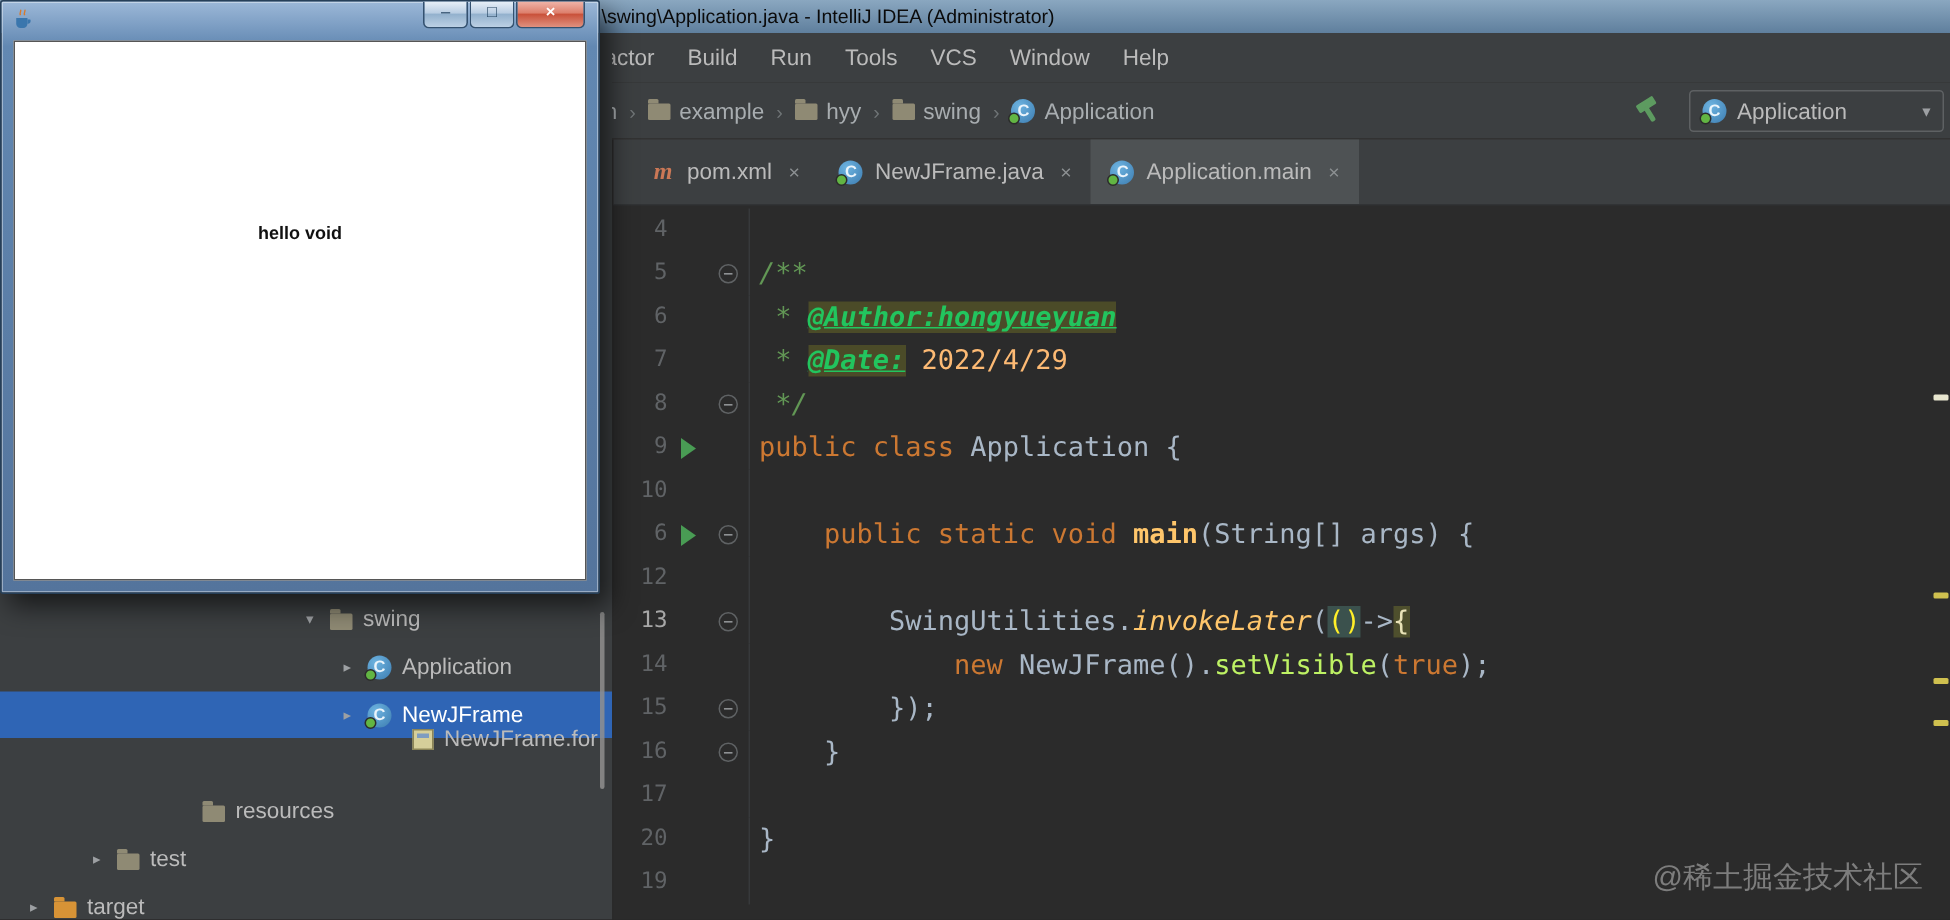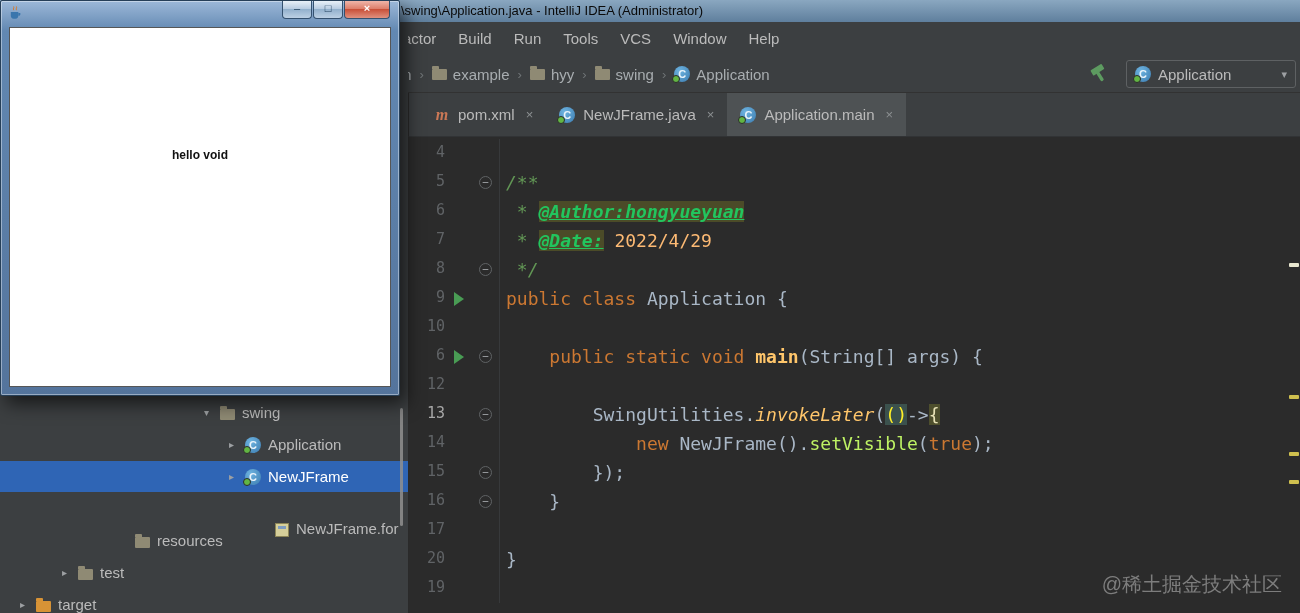--- a/index.html
+++ b/index.html
@@ -181,21 +181,21 @@
       <div class="tree-row" style="top: 407px; padding-left: 225px;">
         <span class="tree-arrow">▸</span>
         <span class="ic ic-class">C</span>
         <span>Application</span>
       </div>
       <div class="tree-row selected" style="top: 439px; padding-left: 225px;">
         <span class="tree-arrow">▸</span>
         <span class="ic ic-class">C</span>
         <span>NewJFrame</span>
       </div>
-      <div class="tree-row" style="top: 484px; padding-left: 255px; align-items: flex-end;">
+      <div class="tree-row" style="top: 455px; padding-left: 255px;">
         <span class="tree-arrow"></span>
         <span class="ic ic-form"></span>
         <span>NewJFrame.for</span>
       </div>
       <div class="tree-row" style="top: 503px; padding-left: 115px;">
         <span class="tree-arrow"></span>
         <span class="ic ic-folder"></span>
         <span>resources</span>
       </div>
       <div class="tree-row" style="top: 535px; padding-left: 58px;">

